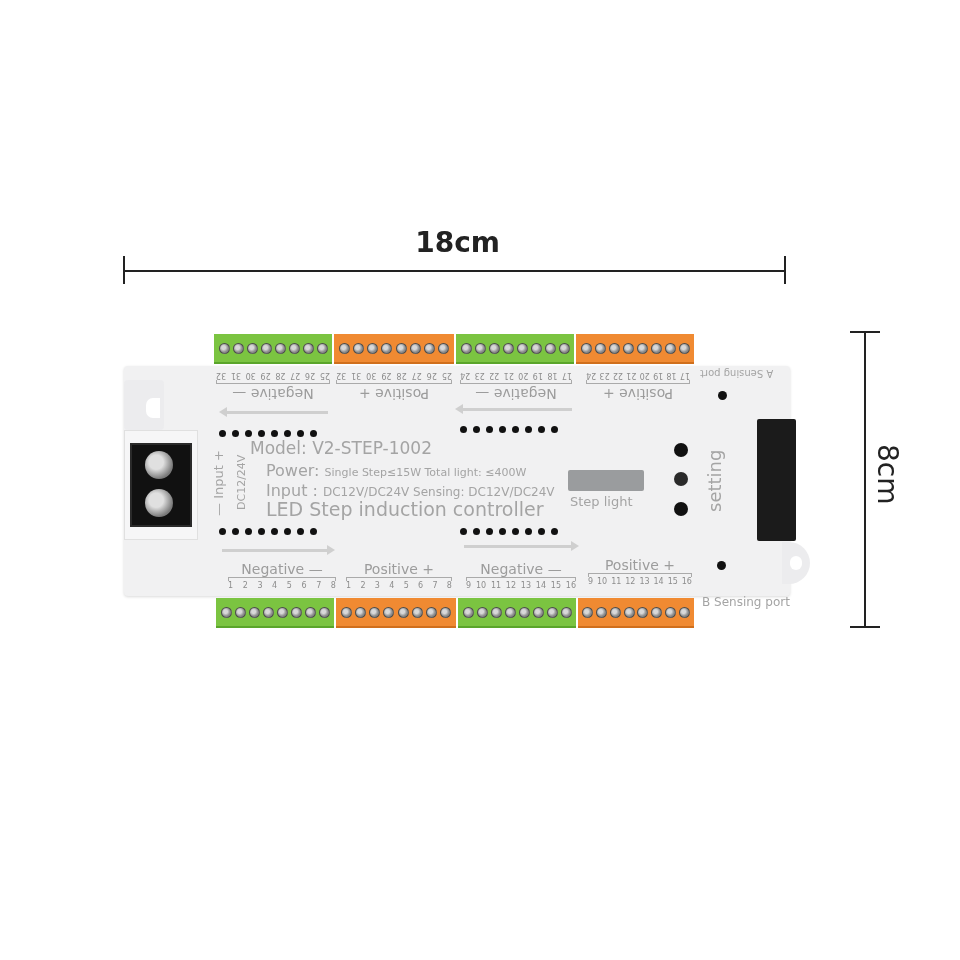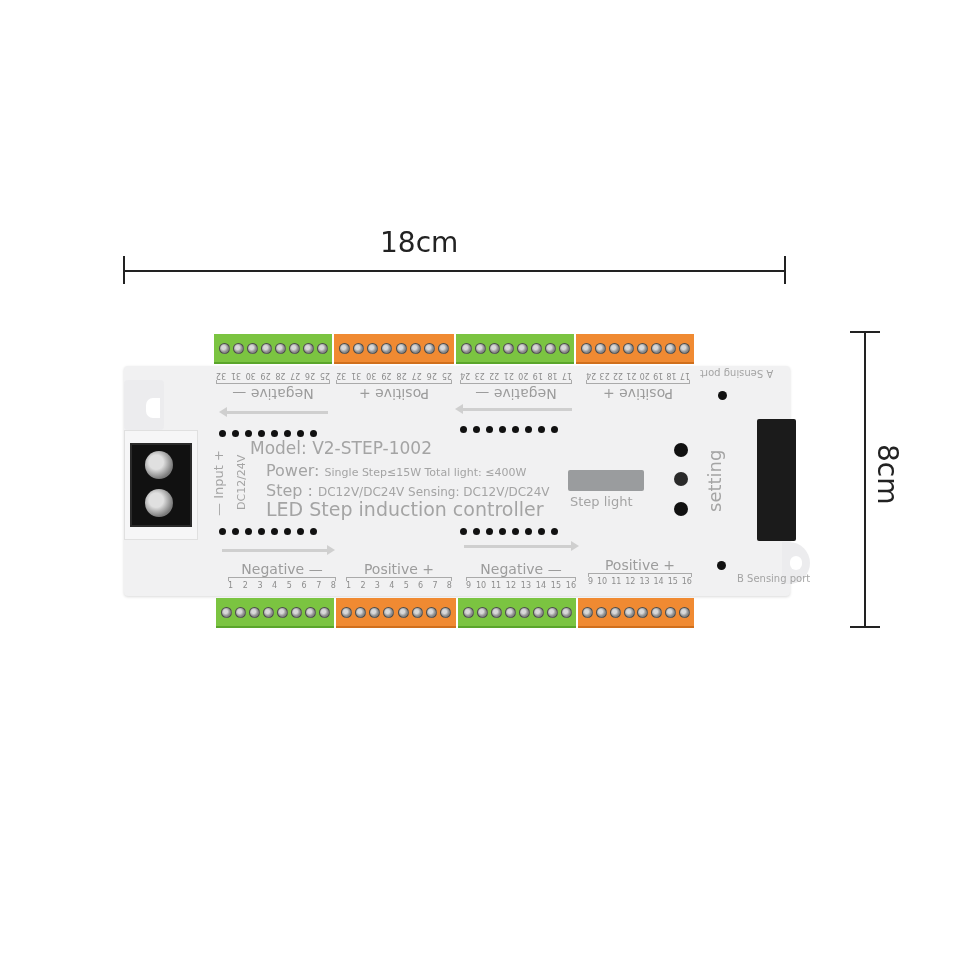--- a/index.html
+++ b/index.html
@@ -2,21 +2,21 @@
 <html><head>
 <meta charset="utf-8">
 <style>
   html, body { margin:0; padding:0; }
   body { width:960px; height:960px; background:#ffffff; position:relative; overflow:hidden; font-family:"DejaVu Sans", sans-serif; }
   .abs { position:absolute; }
 
   
   .dim-h-line { left:123px; top:270px; width:662px; height:1.5px; background:#222; }
   .dim-h-tick { top:256px; width:1.5px; height:28px; background:#222; }
-  .dim-h-label { left:380px; top:226px; width:120px; text-align:left; font-size:28px; color:#222; font-weight:400; }
+  .dim-h-label { left:380px; top:226px; width:120px; text-align:right; font-size:28px; color:#222; font-weight:700; }
   .dim-v-line { left:864px; top:331px; width:1.5px; height:296px; background:#222; }
   .dim-v-tick { left:850px; width:30px; height:1.5px; background:#222; }
   .dim-v-label { left:848px; top:470px; font-size:28px; color:#222; transform:rotate(90deg); transform-origin:left top; white-space:nowrap; left:904px; top:444px; }
 
   
   .case { left:124px; top:366px; width:666px; height:230px; background:#f1f1f2; border-radius:4px; box-shadow:0 1px 3px rgba(0,0,0,0.15); }
   .tab-left { left:124px; top:380px; width:40px; height:50px; background:#ececee; border-radius:4px; }
   .tab-left-hole { left:146px; top:398px; width:14px; height:20px; background:#fff; border-radius:7px 0 0 7px; }
   .ear-right { left:782px; top:542px; width:28px; height:42px; background:#ececee; border-radius:0 21px 21px 0; }
   .ear-right-hole { left:790px; top:556px; width:12px; height:14px; background:#fff; border-radius:7px; }
@@ -242,21 +242,21 @@
 </div>
 <div class="abs info" style="left:212px;top:516px;font-size:13px;transform:rotate(-90deg);transform-origin:left top;">— Input +</div>
 <div class="abs info" style="left:236px;top:510px;font-size:11px;transform:rotate(-90deg);transform-origin:left top;">DC12/24V</div>
 
 <div class="abs info" style="left:250px;top:440px;font-size:17px;">Model: V2-STEP-1002</div>
 <div class="abs" style="left:266px;top:461px;white-space:nowrap;">
   <span class="info" style="font-size:16px;text-align:right;">Power:</span>
   <span class="info" style="font-size:11px;">Single Step≤15W Total light: ≤400W</span>
 </div>
 <div class="abs" style="left:266px;top:481px;white-space:nowrap;">
-  <span class="info" style="font-size:16px;">Step :</span>
+  <span class="info" style="font-size:16px;">Input :</span>
   <span class="info" style="font-size:12px;">DC12V/DC24V Sensing: DC12V/DC24V</span>
 </div>
 <div class="abs info" style="left:266px;top:500px;font-size:19px;">LED Step induction controller</div>
 
 <div class="abs speed-display"></div>
 <div class="abs info" style="left:570px;top:495px;font-size:13px;">Step light</div>
 
 <div class="abs btn" style="left:674px;top:443px;"></div>
 <div class="abs btn" style="left:674px;top:472px;background:#2a2a2a;"></div>
 <div class="abs btn" style="left:674px;top:502px;"></div>
@@ -338,13 +338,13 @@
       <span>10</span>
       <span>11</span>
       <span>12</span>
       <span>13</span>
       <span>14</span>
       <span>15</span>
       <span>16</span>
   </div>
 </div>
 <div class="abs dot" style="left:717px;top:561px;width:9px;height:9px;"></div>
-<div class="abs info" style="left:702px;top:574px;font-size:10px;margin-left:35px;">B Sensing port</div>
+<div class="abs info" style="left:702px;top:596px;font-size:12px;">B Sensing port</div>
 
 </body></html>

